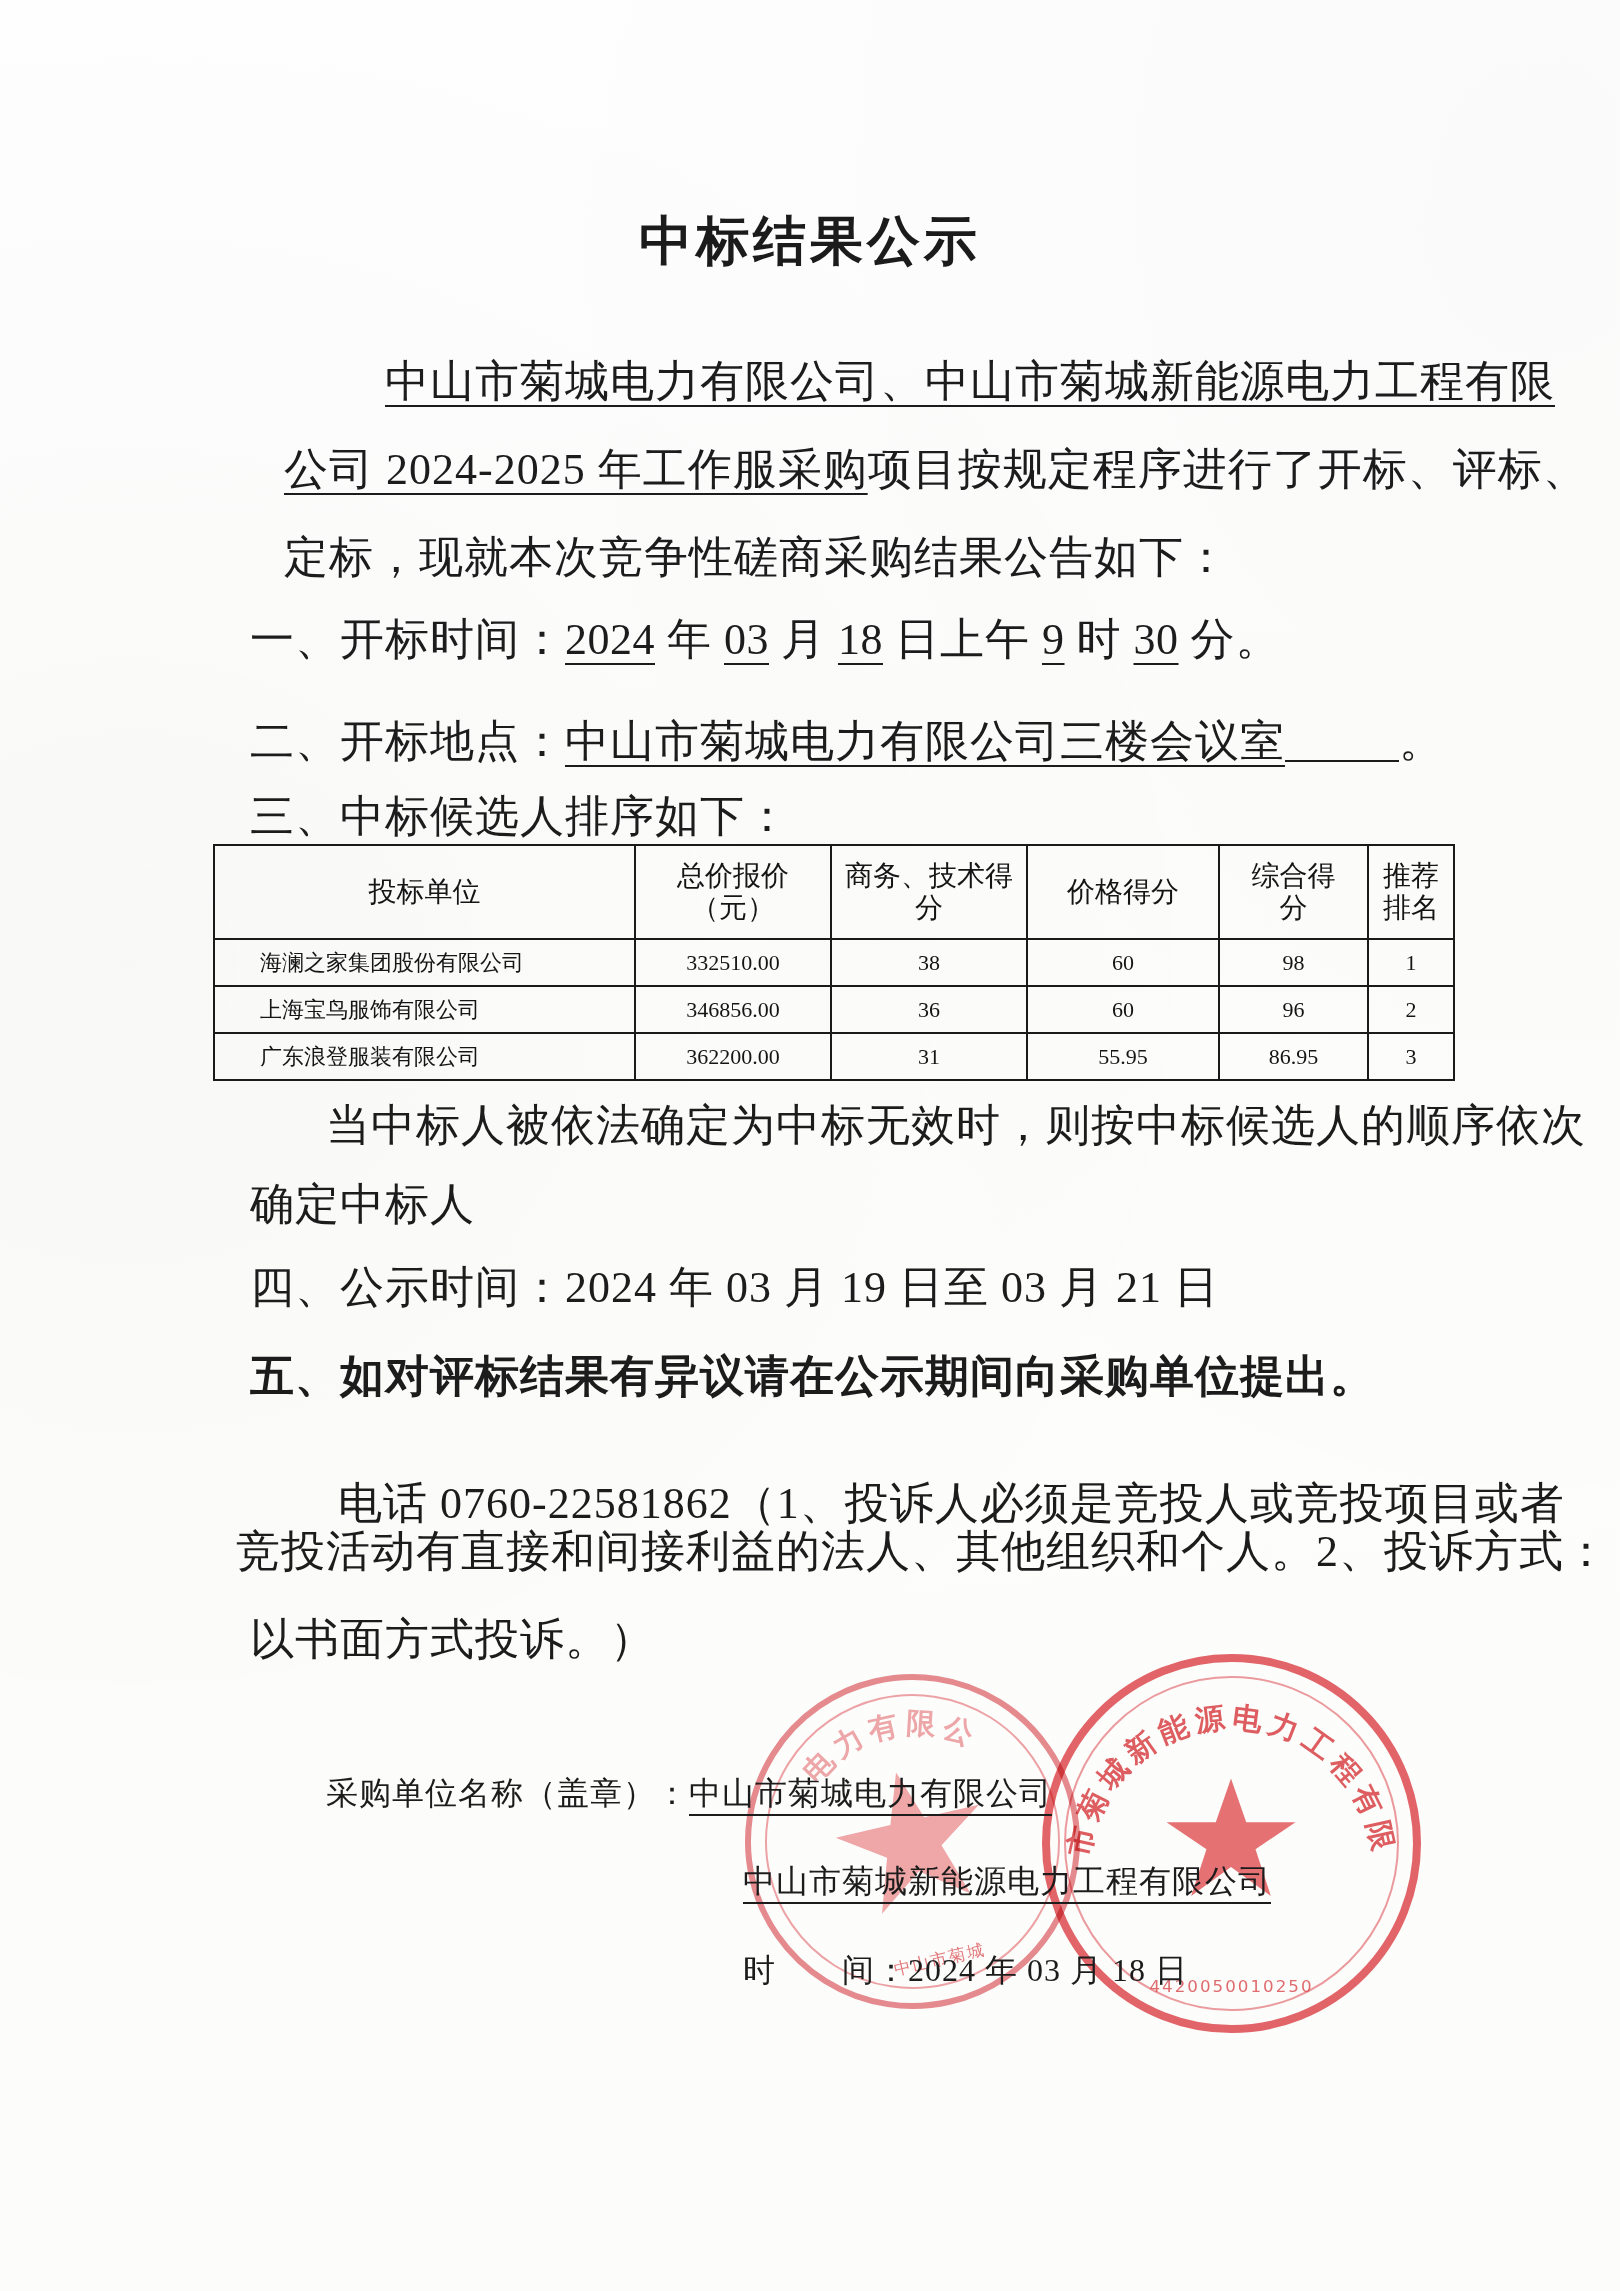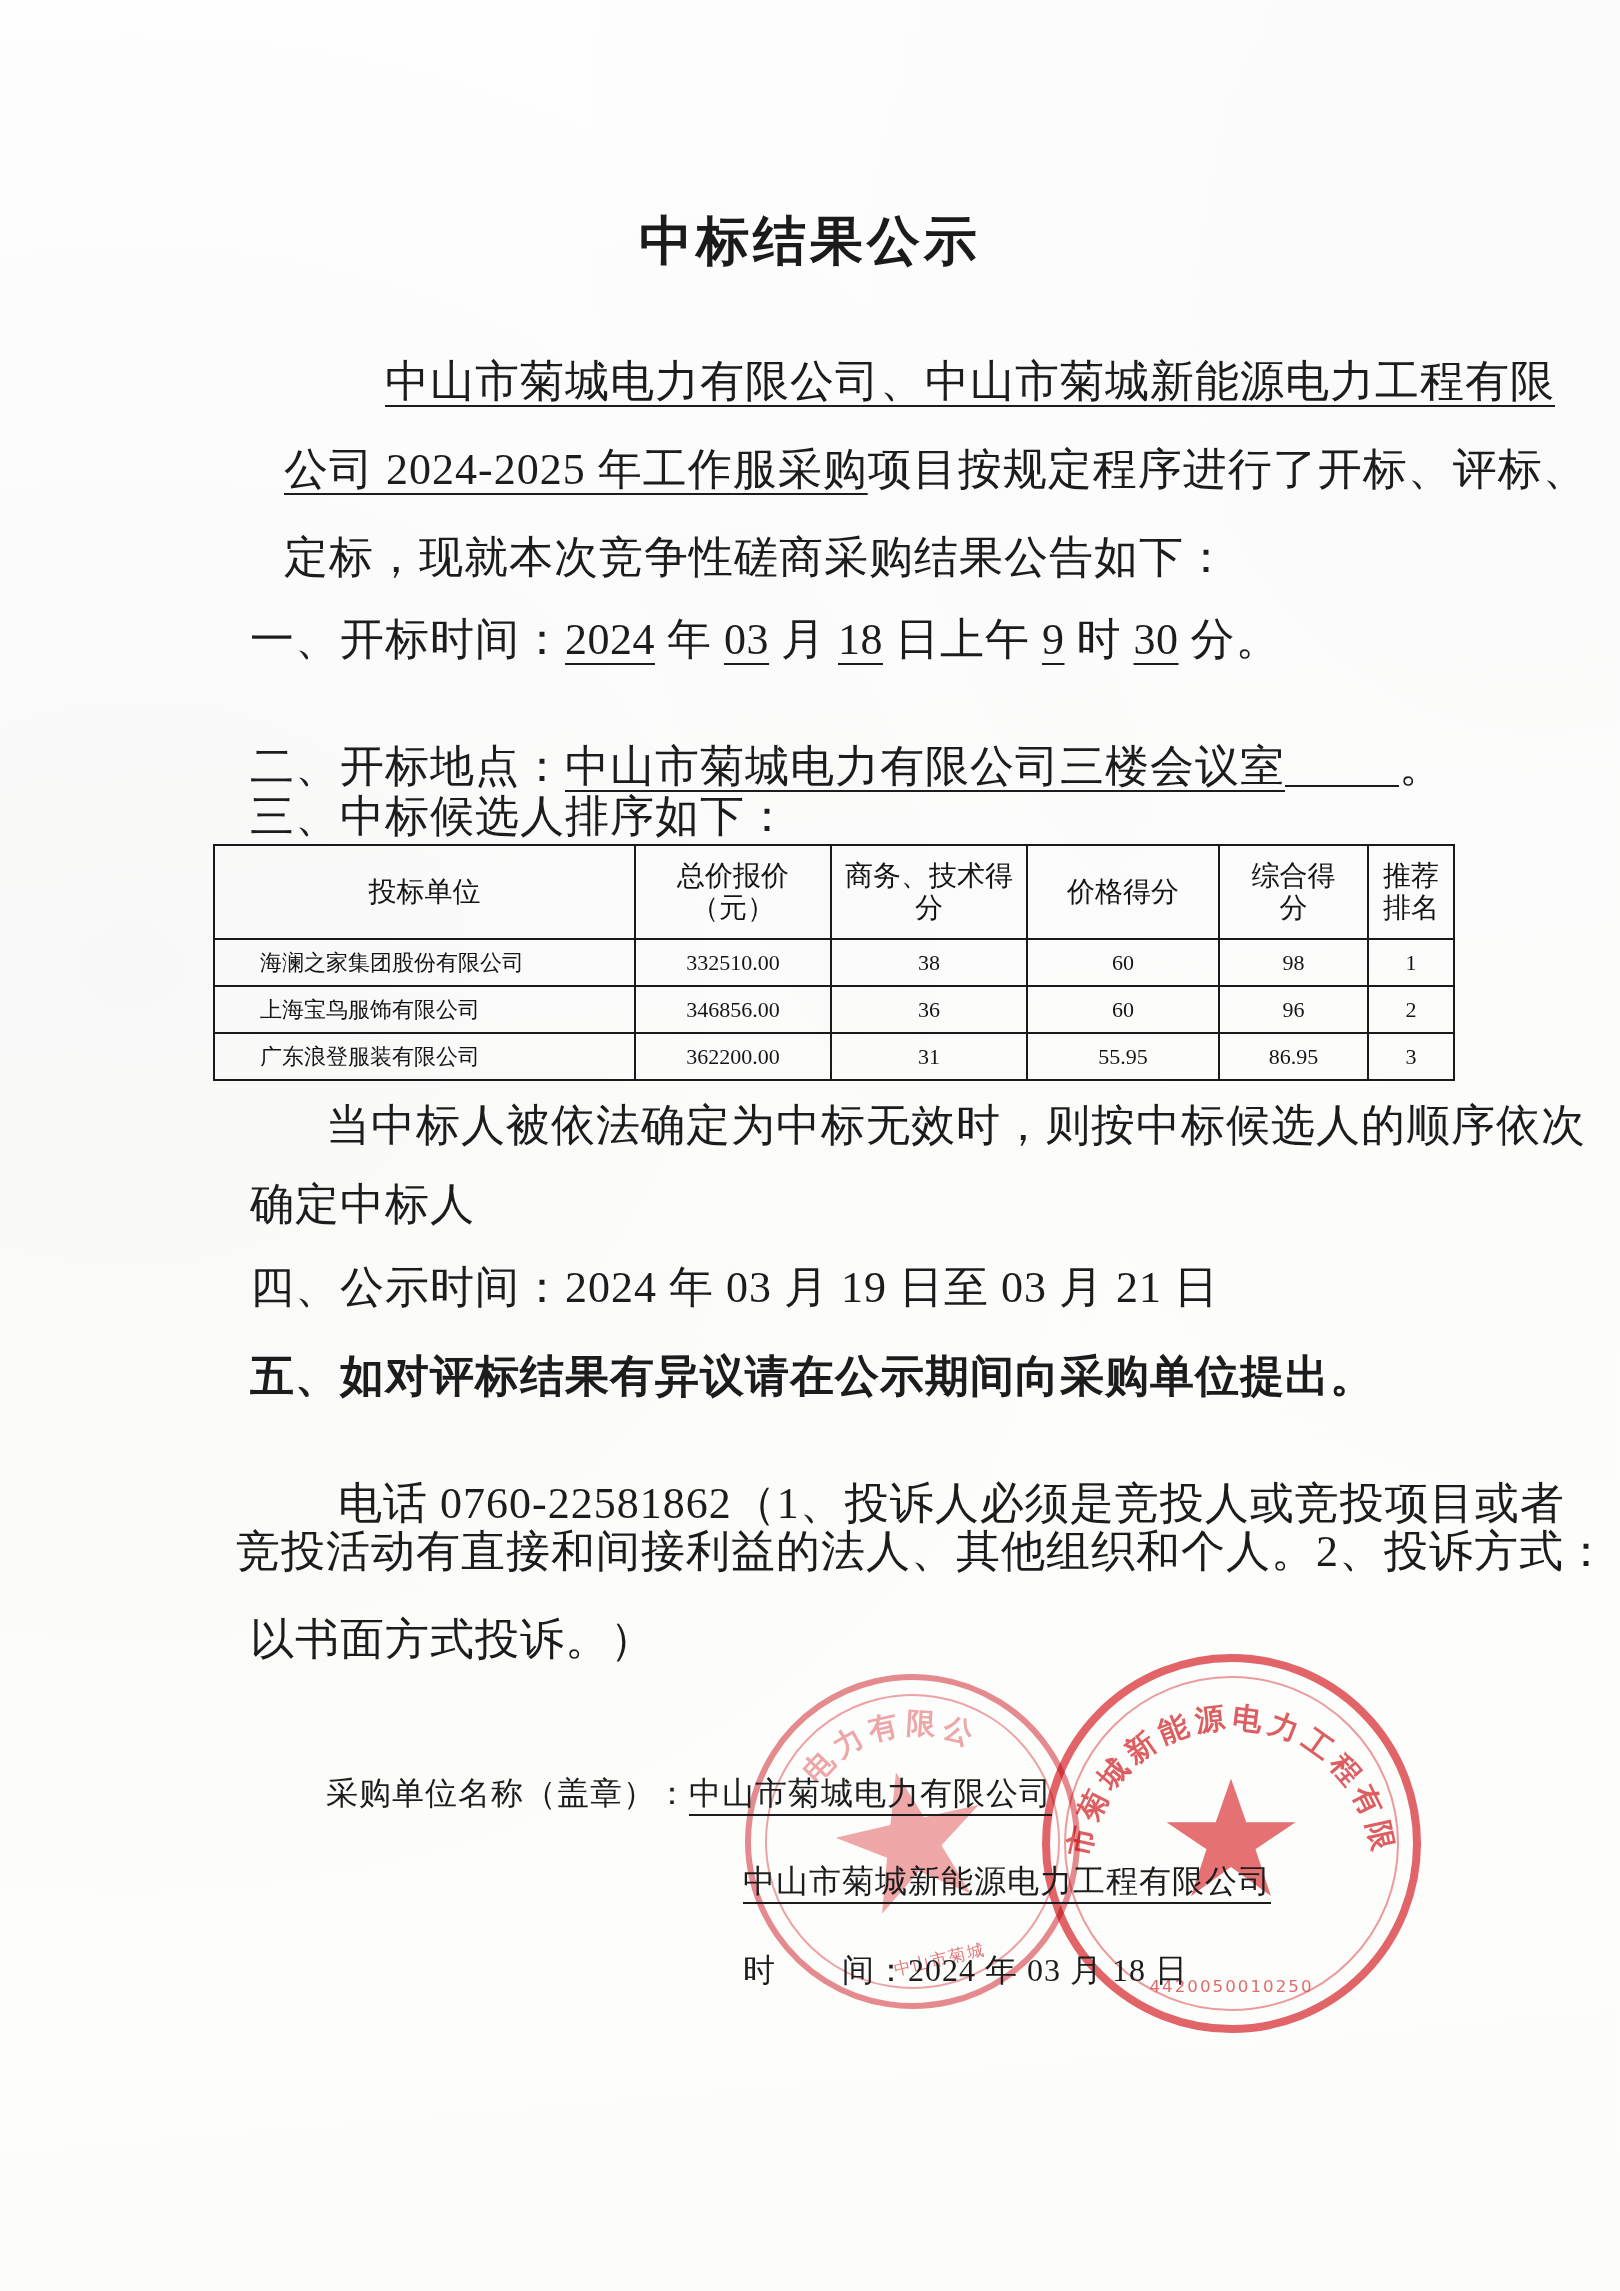--- a/index.html
+++ b/index.html
@@ -214,21 +214,21 @@
     <div class="para" style="left:284px; top:448px;">
       <span class="u">公司 2024-2025 年工作服采购</span><span>项目按规定程序进行了开标、评标、</span>
     </div>
 
     <div class="para" style="left:284px; top:536px;">定标，现就本次竞争性磋商采购结果公告如下：</div>
 
     <div class="para" style="left:250px; top:618px;">
       <span>一、开标时间：</span><span class="u num">2024</span>&nbsp;<span>年</span>&nbsp;<span class="u num">03</span>&nbsp;<span>月</span>&nbsp;<span class="u num">18</span>&nbsp;<span>日上午</span>&nbsp;<span class="u num">9</span>&nbsp;<span>时</span>&nbsp;<span class="u num">30</span>&nbsp;<span>分。</span>
     </div>
 
-    <div class="para" style="left:250px; top:745px;">
+    <div class="para" style="left:250px; top:720px;">
       <span>二、开标地点：</span><span class="u">中山市菊城电力有限公司三楼会议室</span><span class="blank-tail" style="width:114px;"></span><span>。</span>
     </div>
 
     <div class="para" style="left:250px; top:795px;">三、中标候选人排序如下：</div>
 
     <table id="bid-table">
       <colgroup>
         <col class="col-unit">
           <col class="col-price">
           <col class="col-tech">

